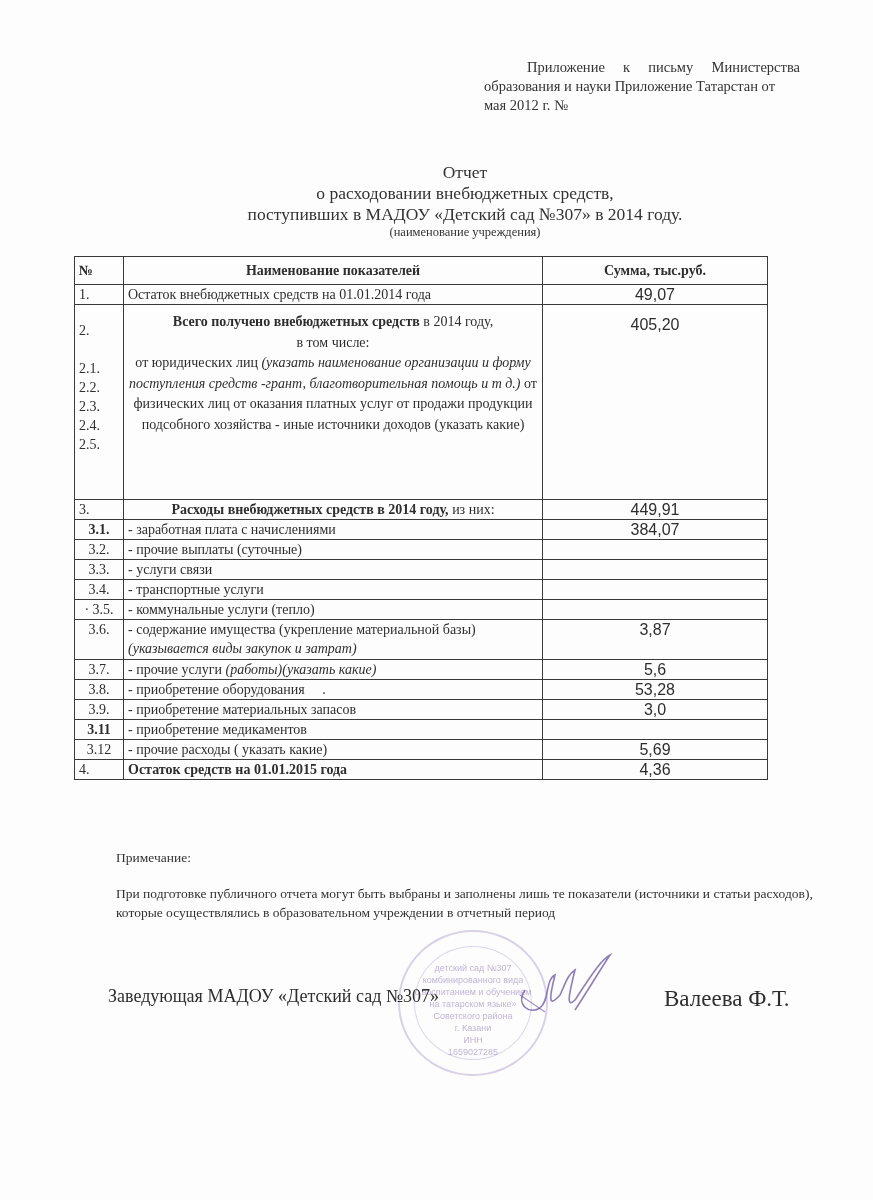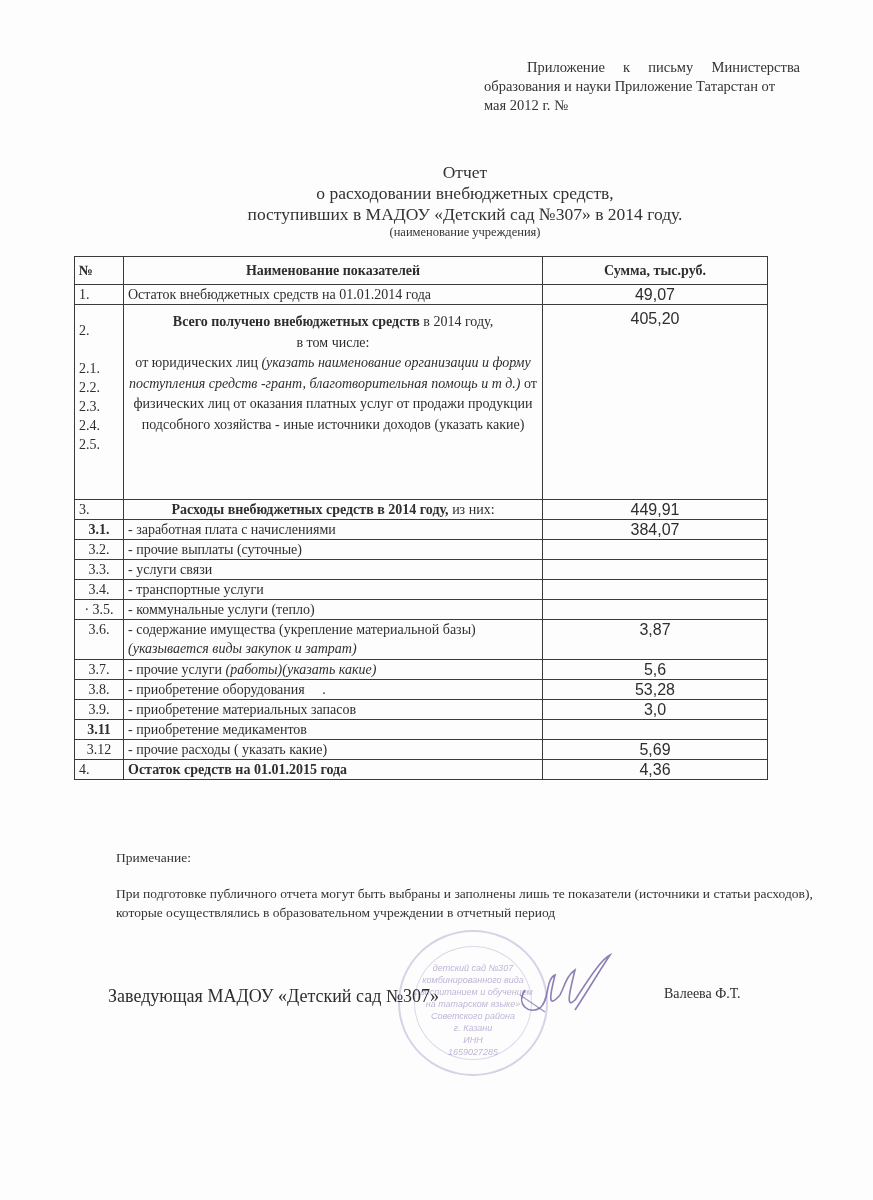--- a/index.html
+++ b/index.html
@@ -31,26 +31,26 @@
     th.c-num { text-align: left; }
     td.num-center { text-align: center; }
     .bold { font-weight: bold; }
     .ital { font-style: italic; }
     .r20 td { height: 19px; }
     .r2 td { height: 178px; }
     .r36 td { height: 39px; }
     .note { position: absolute; left: 116px; top: 850px; font-size: 13.5px; color: #333; }
     .note-text { position: absolute; left: 116px; top: 884px; width: 700px; font-size: 13.5px; line-height: 19px; color: #333; }
     .sign-left { position: absolute; left: 108px; top: 986px; font-size: 18px; color: #2e2e2e; }
-    .sign-right { position: absolute; left: 664px; top: 986px; font-size: 14px; color: #2e2e2e; }
+    .sign-right { position: absolute; left: 664px; top: 986px; font-size: 23px; color: #2e2e2e; }
     .stamp {
       position: absolute; left: 398px; top: 930px; width: 150px; height: 146px;
       border-radius: 50%; border: 2px solid rgba(150,130,190,0.35);
       color: rgba(140,120,180,0.55); font-family: "Liberation Sans", sans-serif;
-      font-size: 9px; text-align: center; line-height: 12px; box-sizing: border-box; padding-top: 30px; font-style: italic;
+      font-size: 9px; text-align: center; line-height: 12px; box-sizing: border-box; padding-top: 30px;
     }
     .stamp .inner { position: absolute; left: 14px; top: 14px; right: 14px; bottom: 14px; border-radius: 50%; border: 1px solid rgba(150,130,190,0.3); }
     .signature { position: absolute; left: 505px; top: 950px; width: 120px; height: 80px; }
   </style>
 </head>
 <body>
 
 <div class="appendix">
   <div class="l1">
     <span>Приложение</span>
@@ -89,21 +89,21 @@
       <div>2.2.</div>
       <div>2.3.</div>
       <div>2.4.</div>
       <div>2.5.</div>
     </td>
     <td class="c-name" style="padding-top:7px;line-height:20.5px;text-align:center;">
       <span class="bold">Всего получено внебюджетных средств</span><span> в 2014 году,</span><br>
       <span>в том числе:</span><br>
       <span>от юридических лиц </span><span class="ital">(указать наименование организации и форму поступления средств -грант, благотворительная помощь и т д.)</span><span> от физических лиц от оказания платных услуг от продажи продукции подсобного хозяйства - иные источники доходов (указать какие)</span>
     </td>
-    <td class="c-sum" style="padding-top:4px;">405,20</td>
+    <td class="c-sum" style="padding-top:10px;">405,20</td>
   </tr>
   <tr class="r20">
     <td class="c-num">3.</td>
     <td class="c-name" style="text-align:center;">
       <span class="bold">Расходы внебюджетных средств в 2014 году,</span><span> из них:</span>
     </td>
     <td class="c-sum">449,91</td>
   </tr>
   <tr class="r20">
     <td class="c-num num-center bold">3.1.</td>

